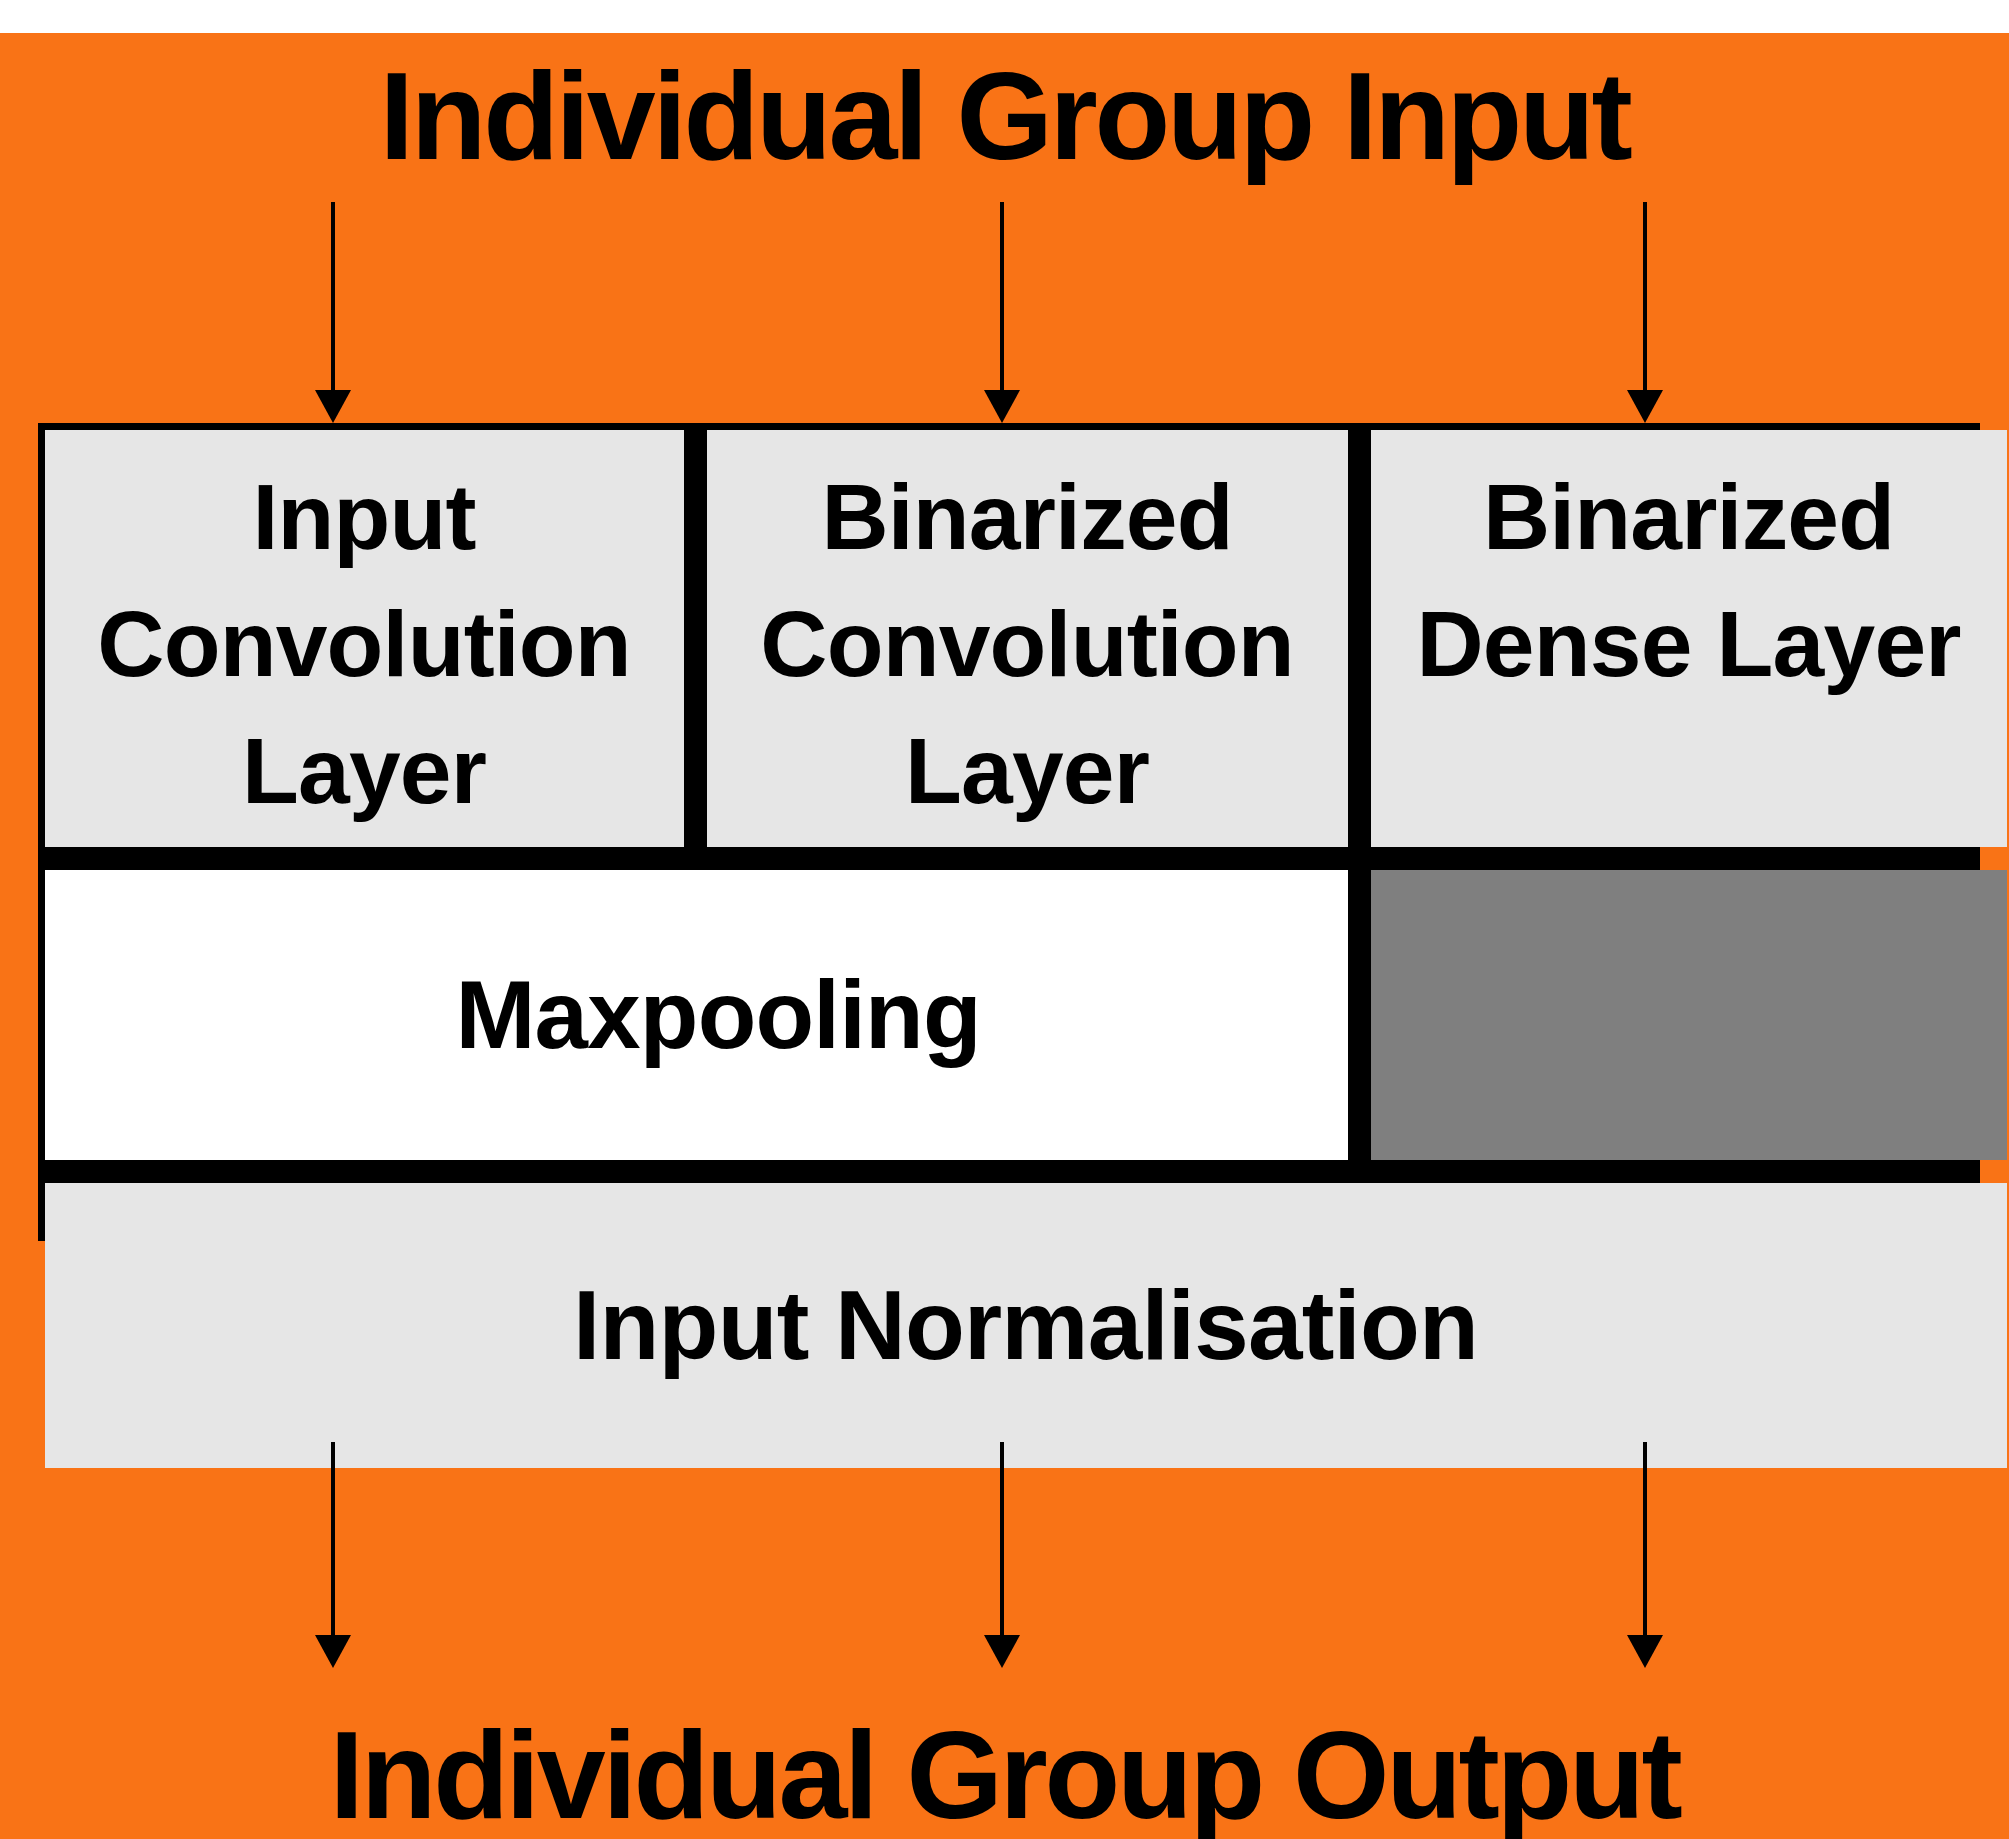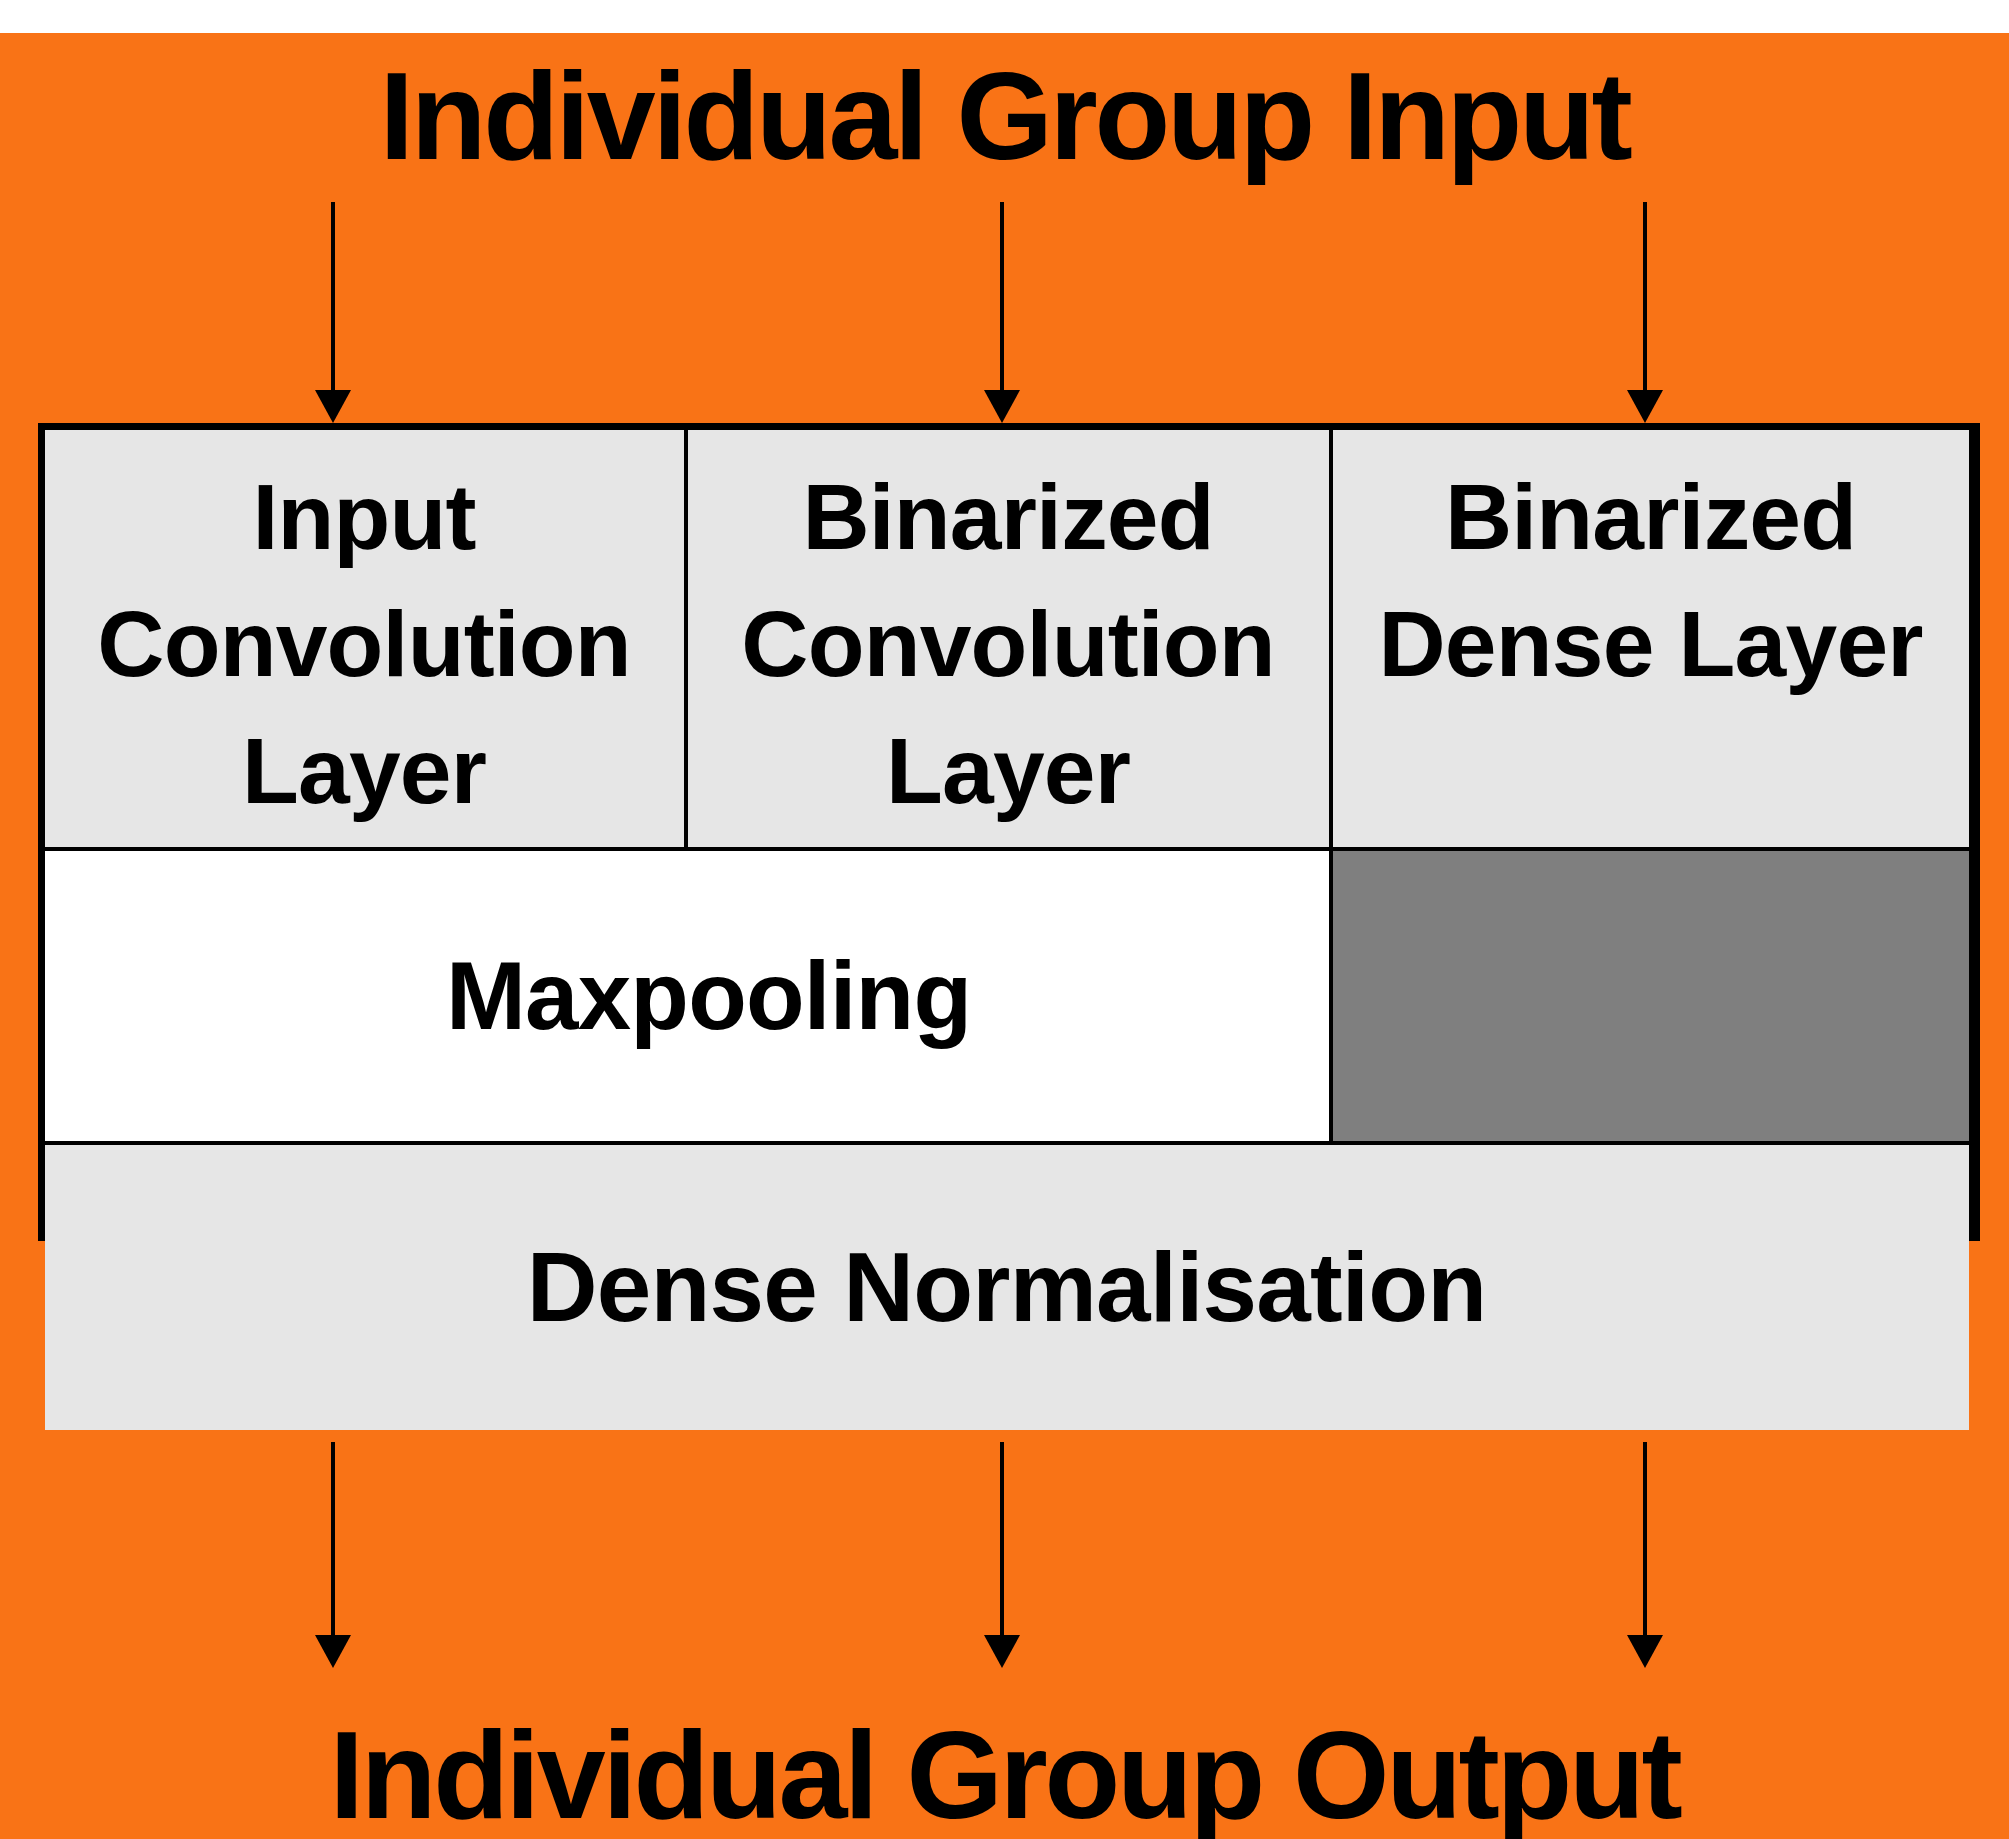--- a/index.html
+++ b/index.html
@@ -60,21 +60,21 @@
     position: absolute;
     left: 38px;
     top: 390px;
     width: 1942px;
     height: 818px;
     box-sizing: border-box;
     background: var(--border, #000000);
     display: grid;
     grid-template-columns: 639px 641px 636px;
     grid-template-rows: 417px 290px 285px;
-    gap: 4px;
+    gap: 23px;
     padding: 6.6px;
   }
   .cell {
     display: flex;
     align-items: center;
     justify-content: center;
     text-align: center;
     white-space: pre-line;
     box-sizing: border-box;
   }
@@ -119,21 +119,21 @@
     <div class="cell cell-light row1-cell r1c1">Input
 Convolution
 Layer</div>
     <div class="cell cell-light row1-cell r1c2">Binarized
 Convolution
 Layer</div>
     <div class="cell cell-light row1-cell r1c3">Binarized
 Dense Layer</div>
     <div class="cell cell-white maxpool-cell">Maxpooling</div>
     <div class="cell cell-dark dark-cell"></div>
-    <div class="cell cell-light batch-cell">Dense Normalisation</div>
+    <div class="cell cell-light batch-cell">Input Normalisation</div>
   </div>
 
   <div class="arrow arrow-output ax1">
     <div class="arrow-line"></div>
     <div class="arrow-head"></div>
   </div>
   <div class="arrow arrow-output ax2">
     <div class="arrow-line"></div>
     <div class="arrow-head"></div>
   </div>

